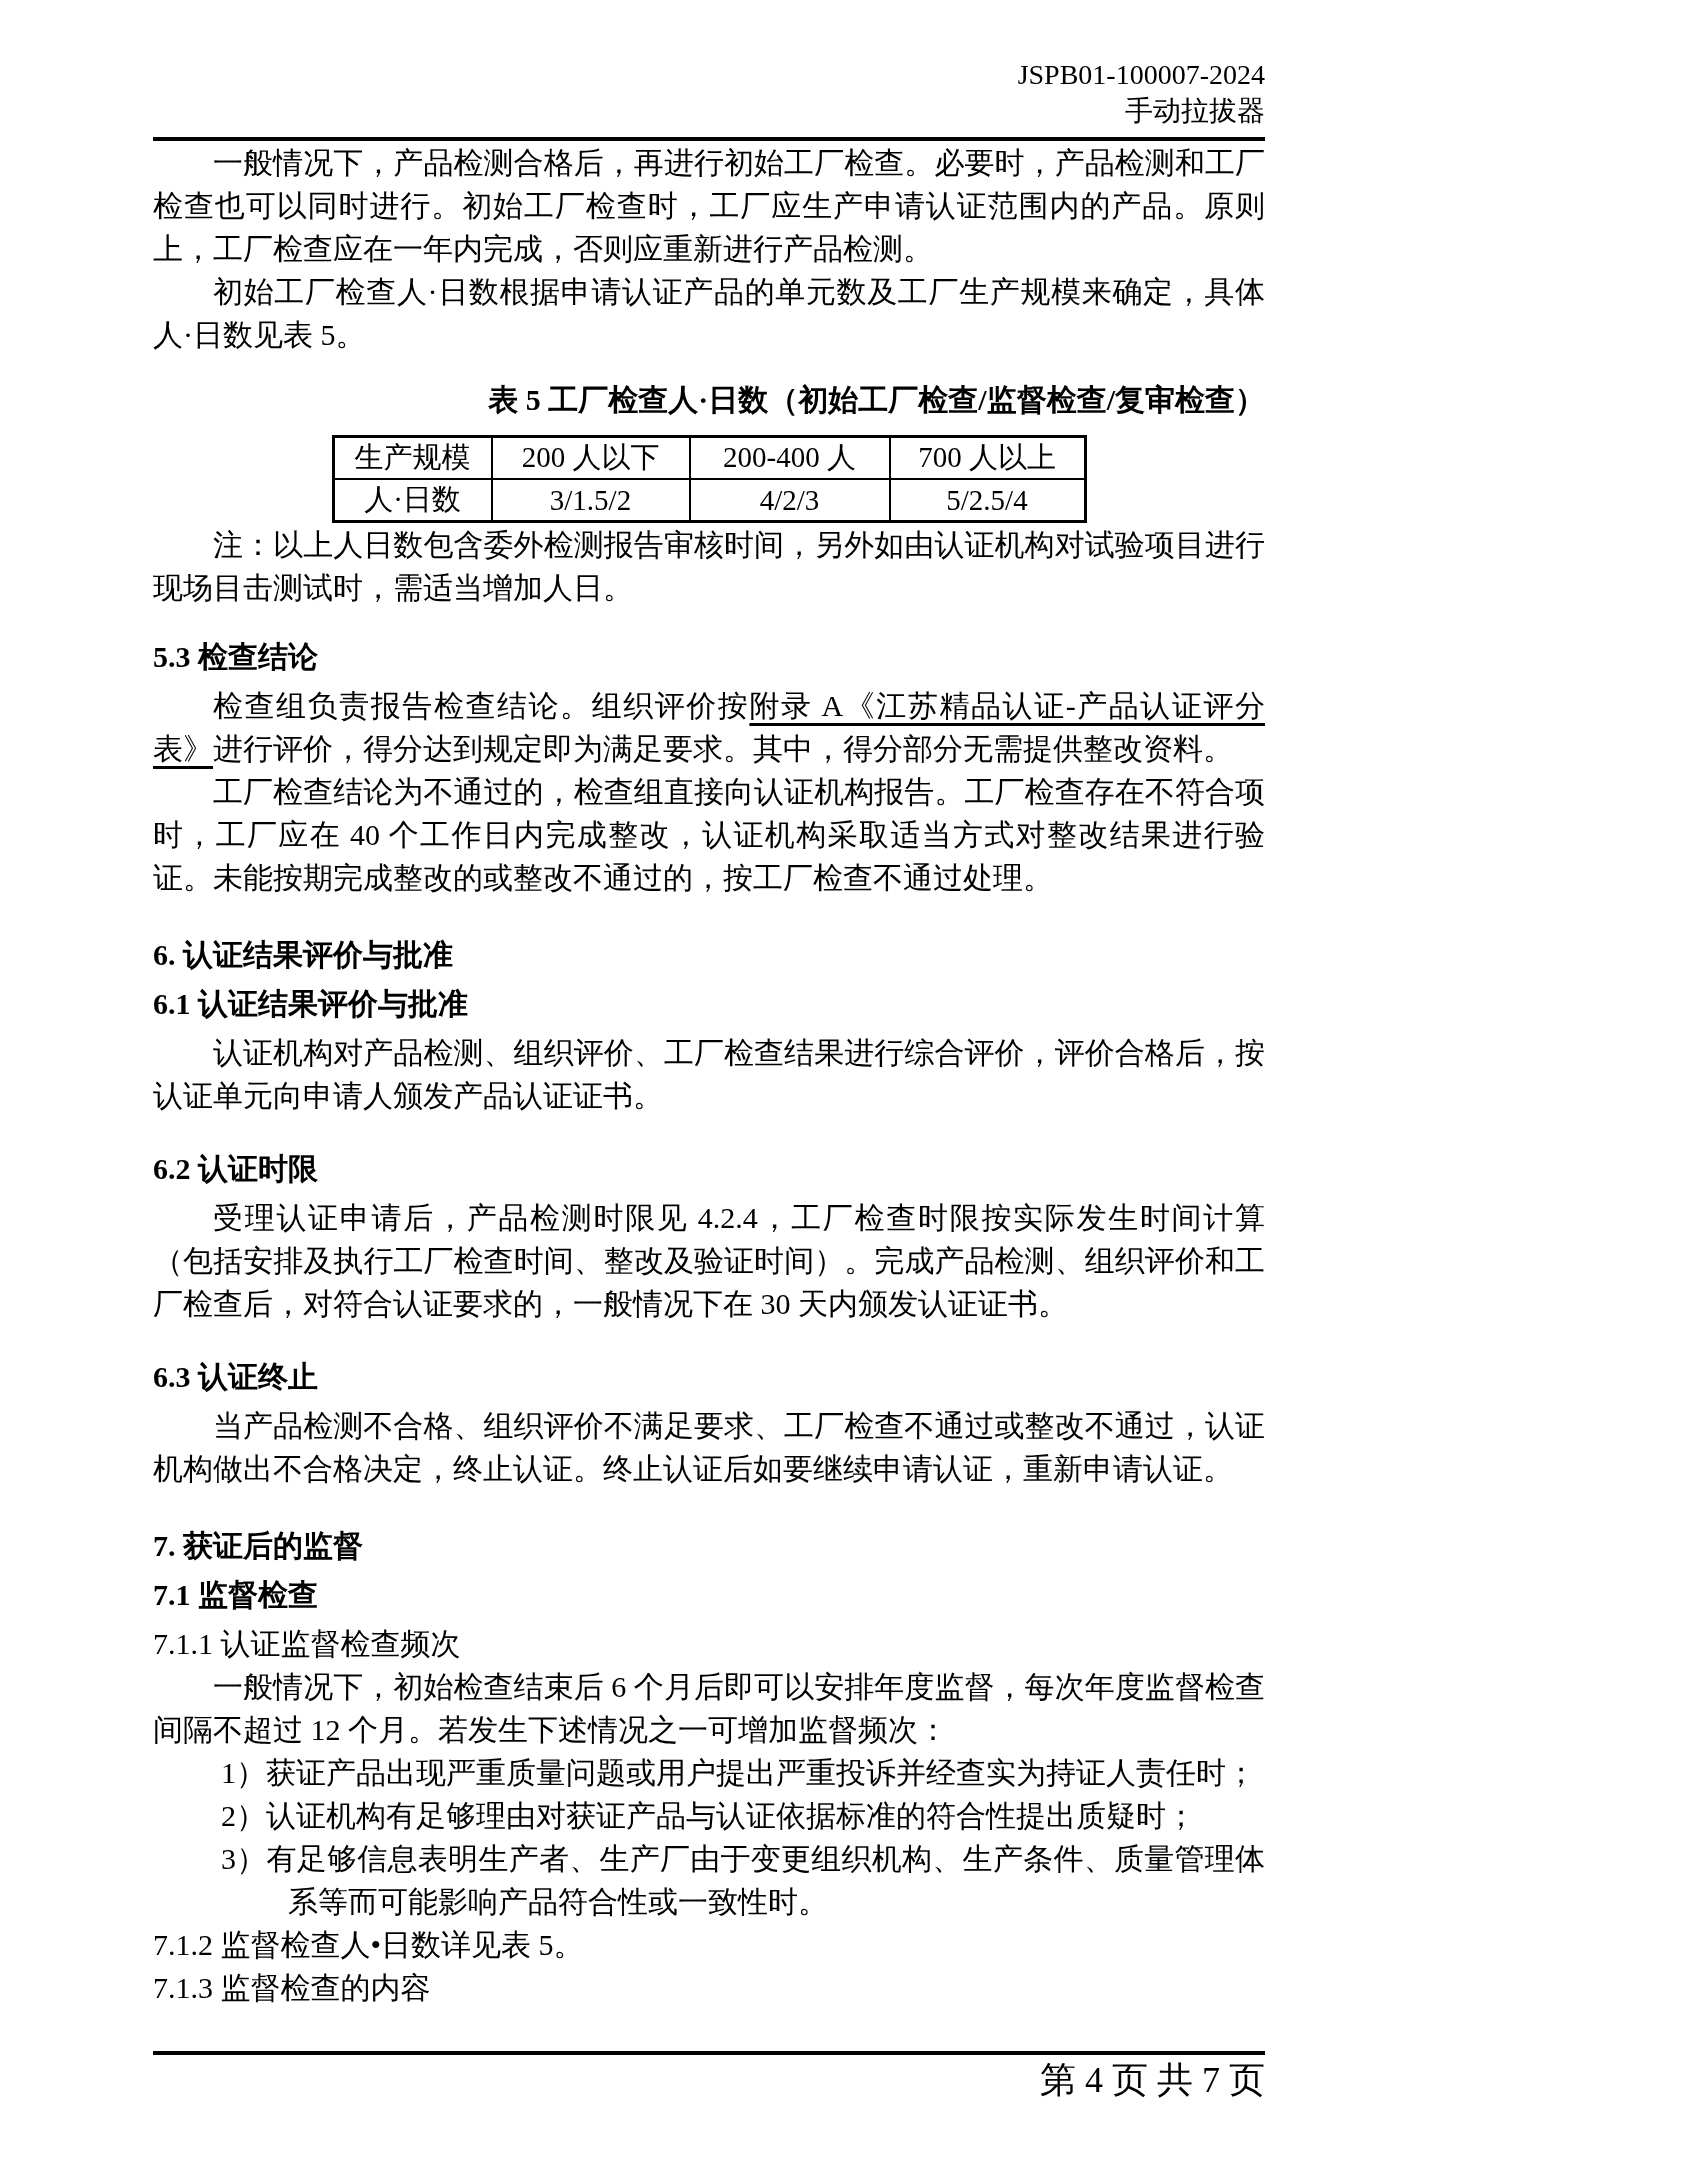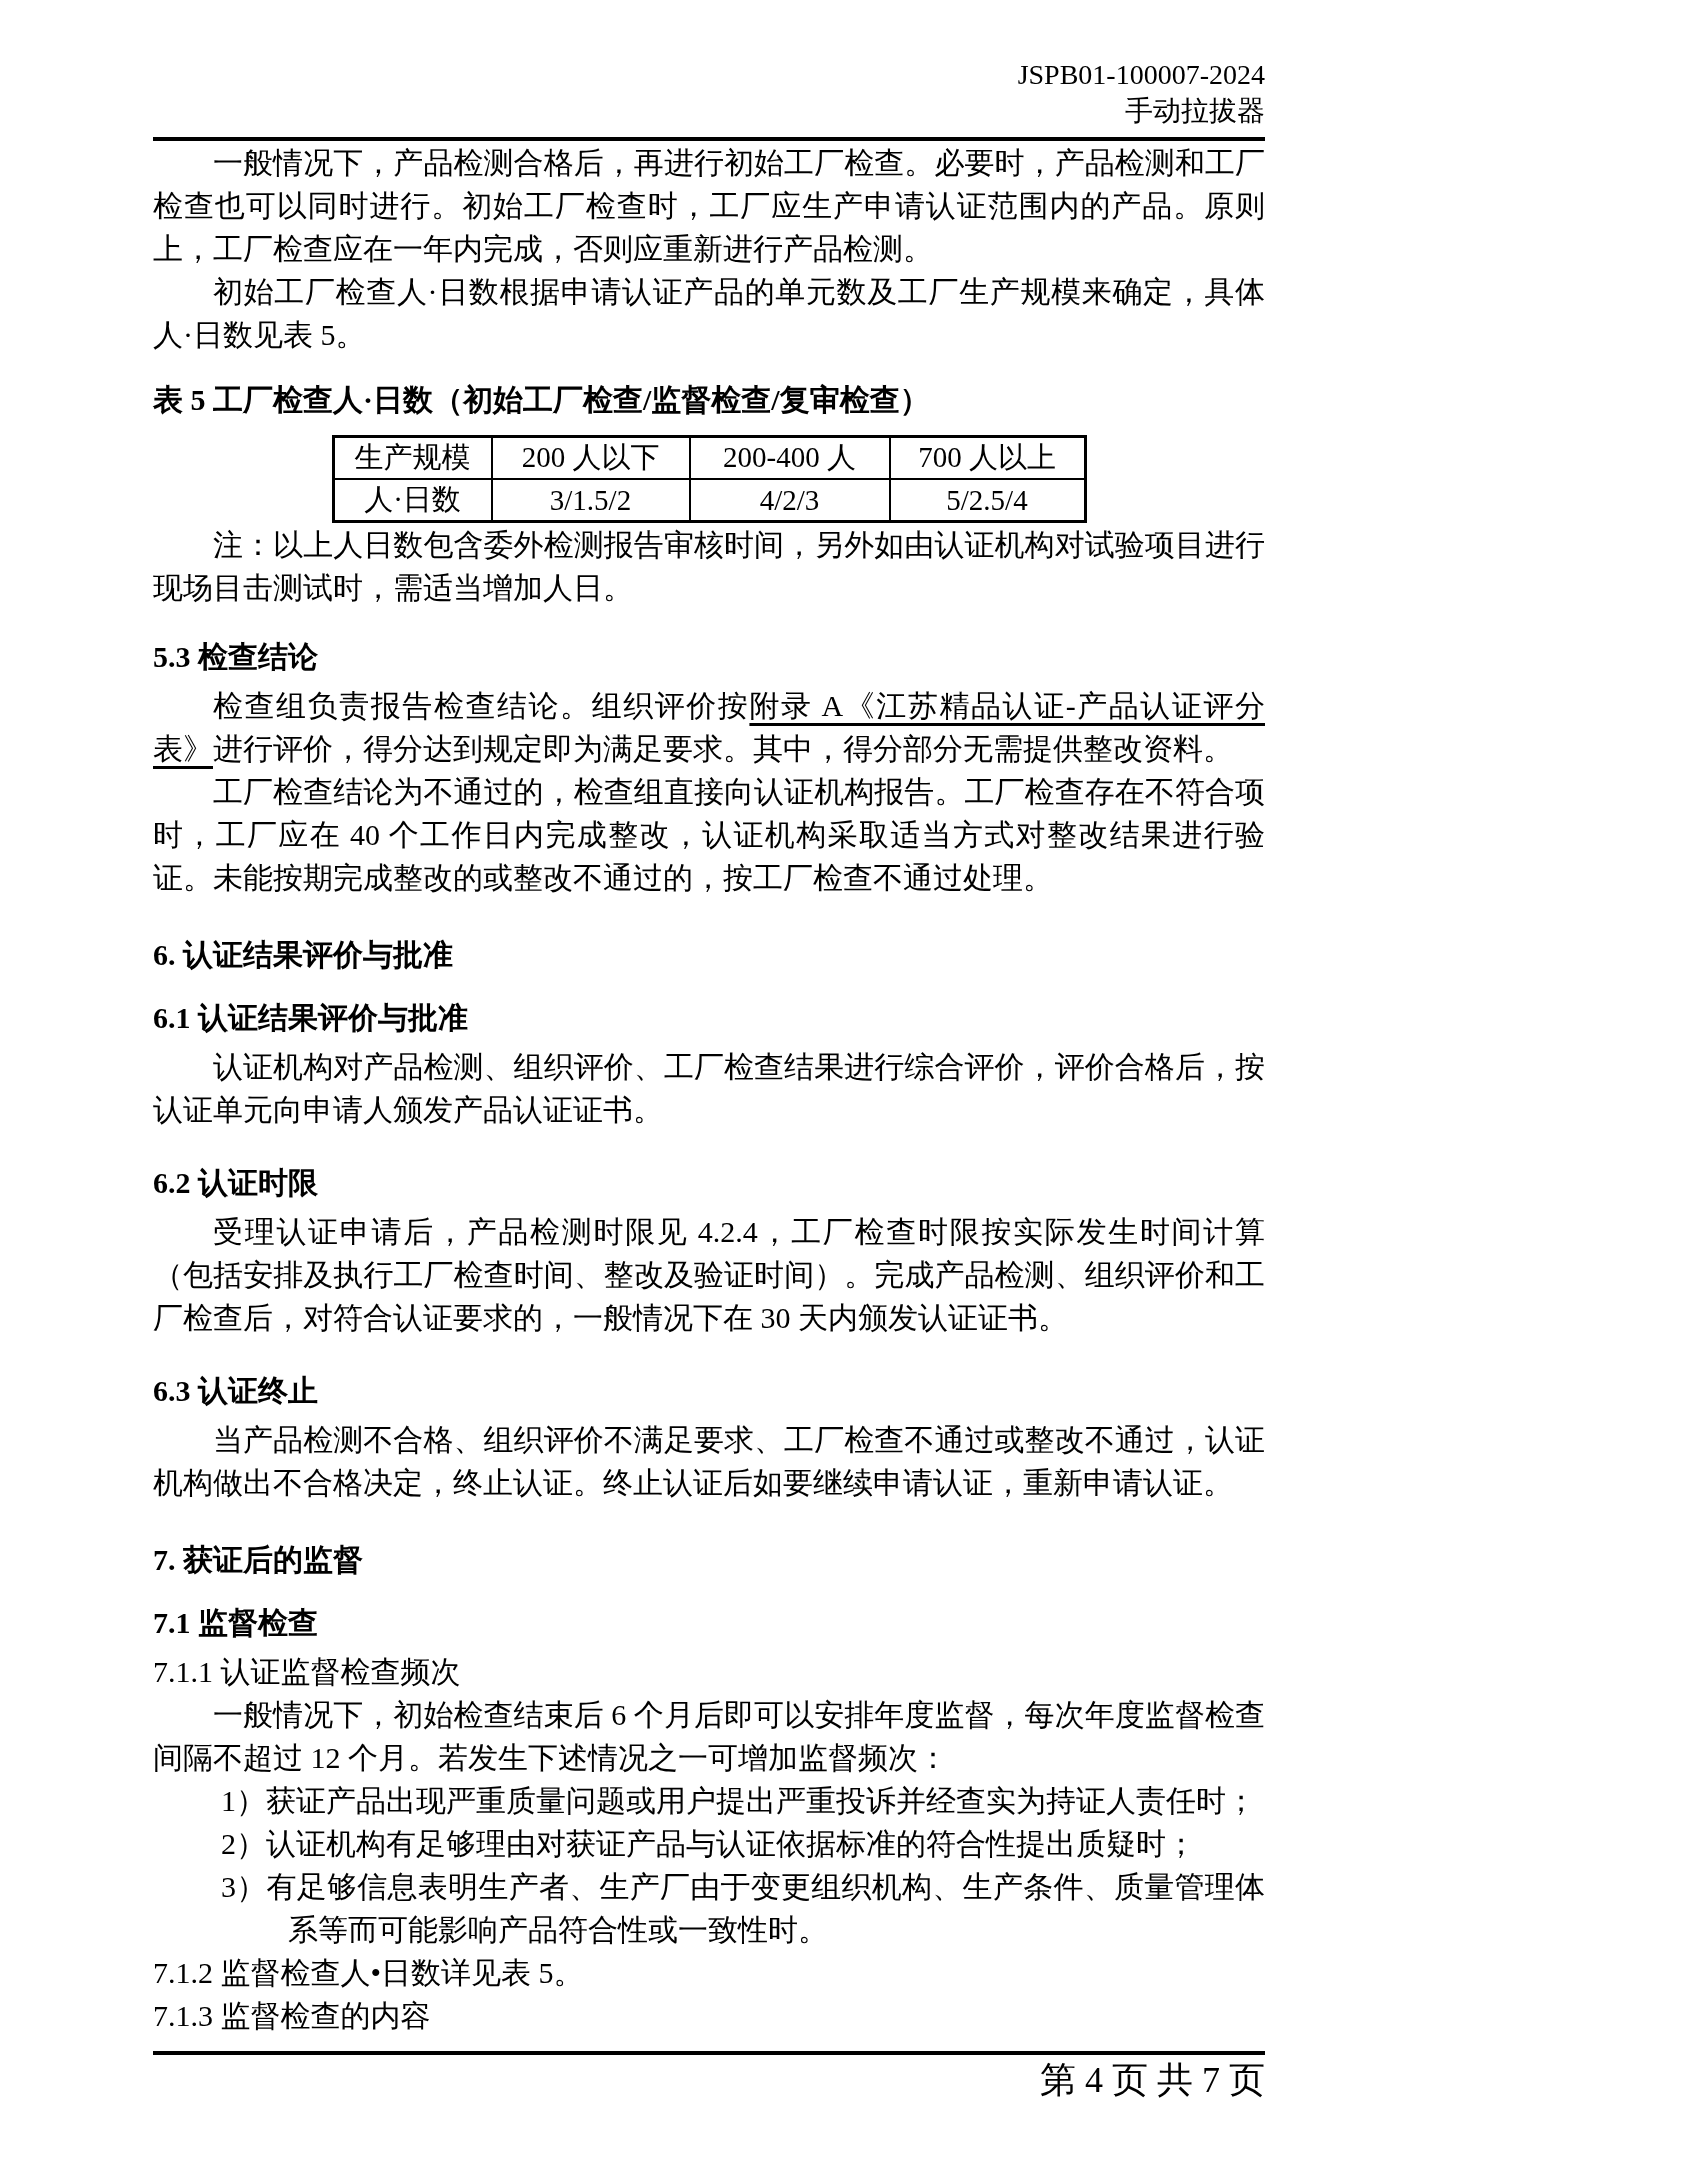--- a/index.html
+++ b/index.html
@@ -20,21 +20,21 @@
     font-size:30px;
     line-height:43px;
     text-align:justify;
   }
   .indent { text-indent:2em; }
   .mt-first { margin-top:16px; }
   .tbl-title {
     margin-top:22px;
     font-size:30px; line-height:43px;
     font-weight:bold;
-    text-align:left;
+    text-align:right;
   }
   table.t5 {
     border-collapse:collapse;
     margin:14px auto 0 auto;
     border:3px solid #000;
   }
   table.t5 td {
     border:2px solid #000;
     text-align:center;
     vertical-align:middle;
@@ -48,21 +48,21 @@
   .c3 { width:186px; }
   .c4 { width:181px; }
   .note { margin-top:8px; }
   .h2, .h3 {
     font-size:30px; line-height:43px;
     font-weight:bold;
     margin:0;
   }
   .h2 { margin-top:34px; }
   .h3 { margin-top:30px; margin-bottom:6px; }
-  .h3.tight { margin-top:20px; }
+  .h3.tight { margin-top:6px; }
   .h3.after-note { margin-top:26px; }
   .plain-head { margin-top:14px; }
   .ul-link {
     text-decoration:underline;
     text-decoration-thickness:3px;
     text-underline-offset:7px;
   }
   .li {
     margin:0;
     font-size:30px; line-height:43px;

